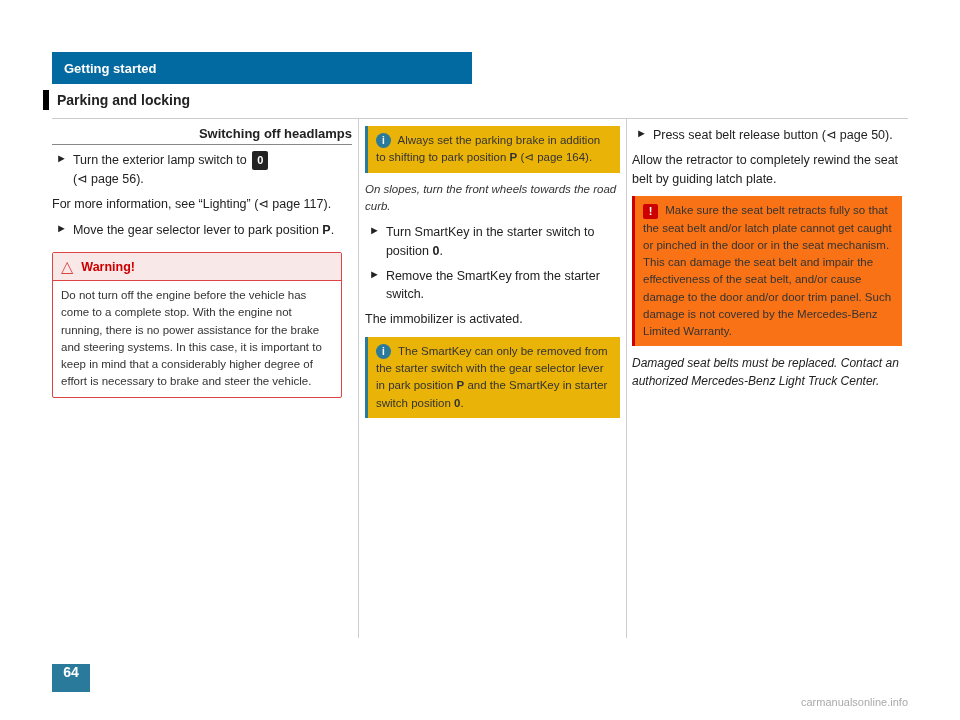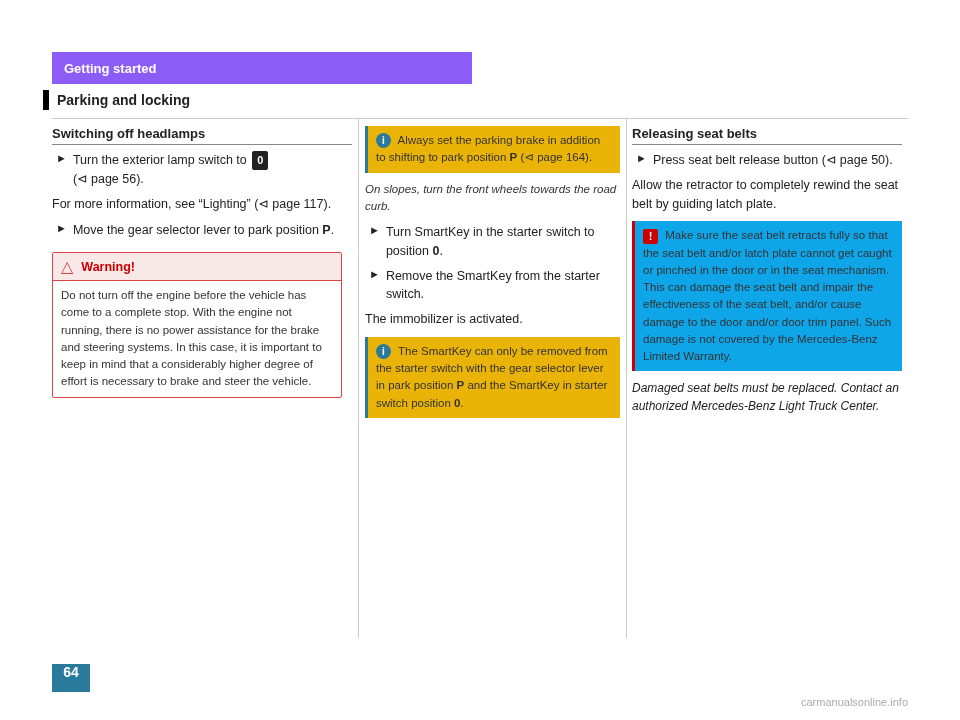--- a/index.html
+++ b/index.html
@@ -16,21 +16,21 @@
 
     .page-container {
       width: 960px;
       height: 720px;
       position: relative;
       background: #fff;
     }
 
     
     .header-bar {
-      background: #8b5cf6;
+      background: #0369a1;
       width: 420px;
       height: 32px;
       position: absolute;
       top: 52px;
       left: 52px;
       display: flex;
       align-items: center;
       padding: 0 12px;
     }
 
@@ -77,20 +77,21 @@
       top: 126px;
       width: 300px;
     }
 
     .subsection-heading {
       font-weight: bold;
       font-size: 13px;
       margin-bottom: 6px;
       padding-bottom: 3px;
       border-bottom: 1px solid #888;
+      text-align: right;
     }
 
     .bullet-item {
       display: flex;
       align-items: flex-start;
       margin-bottom: 6px;
       padding-left: 4px;
     }
 
     .bullet-arrow {
@@ -324,30 +325,29 @@
       <span class="info-icon">i</span>
       <span>The SmartKey can only be removed from the starter switch with the gear selector lever in park position </span><strong>P</strong><span> and the SmartKey in starter switch position </span><strong>0</strong><span>.</span>
     </div>
   </div>
 
   <div style="position:absolute; left:358px; top:118px; width:1px; height:520px; background:#ccc;"></div>
   <div style="position:absolute; left:626px; top:118px; width:1px; height:520px; background:#ccc;"></div>
 
   <div class="right-col">
 
-    <div class="subsection-heading">Releasing seat belts</div>
 
     <div class="bullet-item">
       <span class="bullet-arrow">►</span>
       <span class="bullet-text">Press seat belt release button (⊲ page 50).</span>
     </div>
 
     <p class="para-text">Allow the retractor to completely rewind the seat belt by guiding latch plate.</p>
 
-    <div class="info-box" style="border-left-color: #c00; background: #0ea5e9;">
+    <div class="info-box" style="border-left-color: #c00; background: #f97316;">
       <span class="warning-inline-icon">!</span>
       <span style="font-size:11.5px; line-height:1.5; color:#333;">Make sure the seat belt retracts fully so that the seat belt and/or latch plate cannot get caught or pinched in the door or in the seat mechanism. This can damage the seat belt and impair the effectiveness of the seat belt, and/or cause damage to the door and/or door trim panel. Such damage is not covered by the Mercedes-Benz Limited Warranty.</span>
     </div>
 
     <p class="para-text" style="margin-top: 8px; font-style: italic; font-size: 12px;">Damaged seat belts must be replaced. Contact an authorized Mercedes-Benz Light Truck Center.</p>
   </div>
 
   <div class="page-number-box">
     <span>64</span>
   </div>

